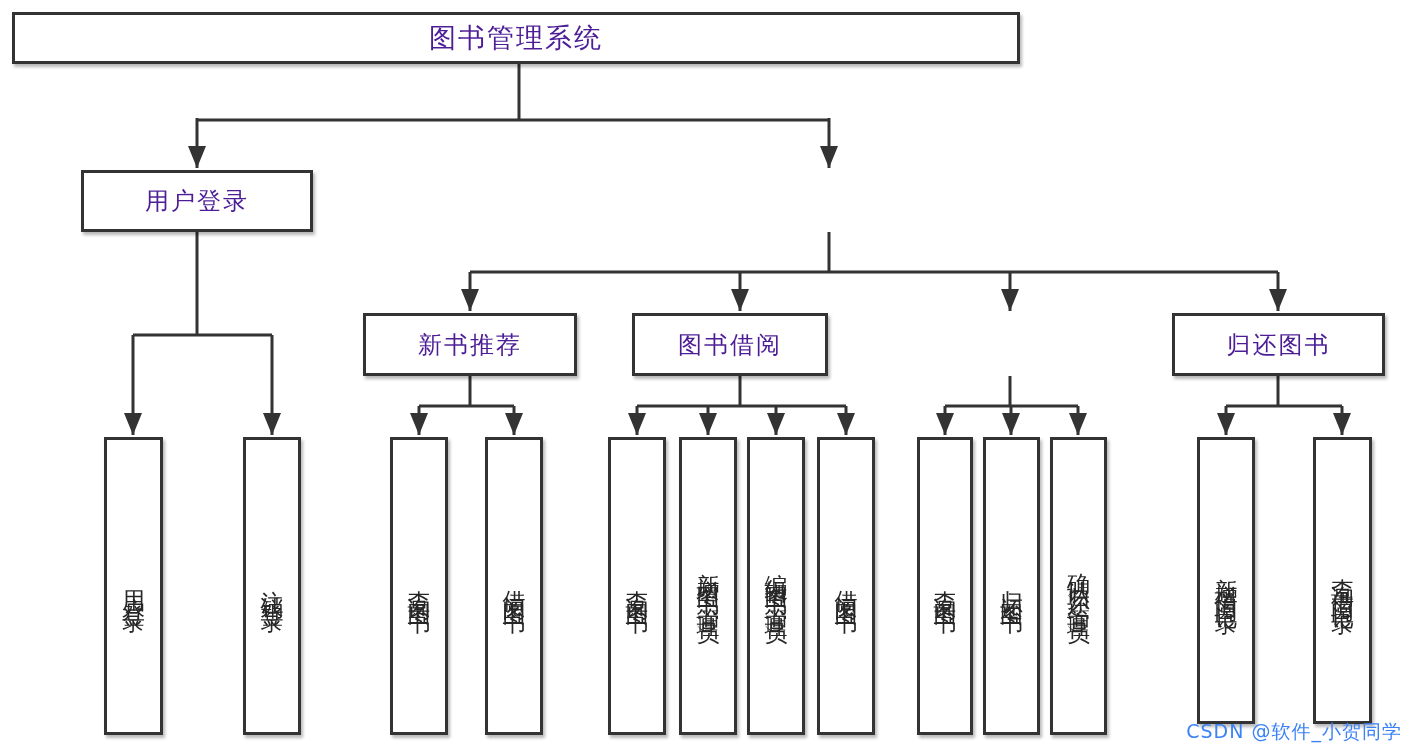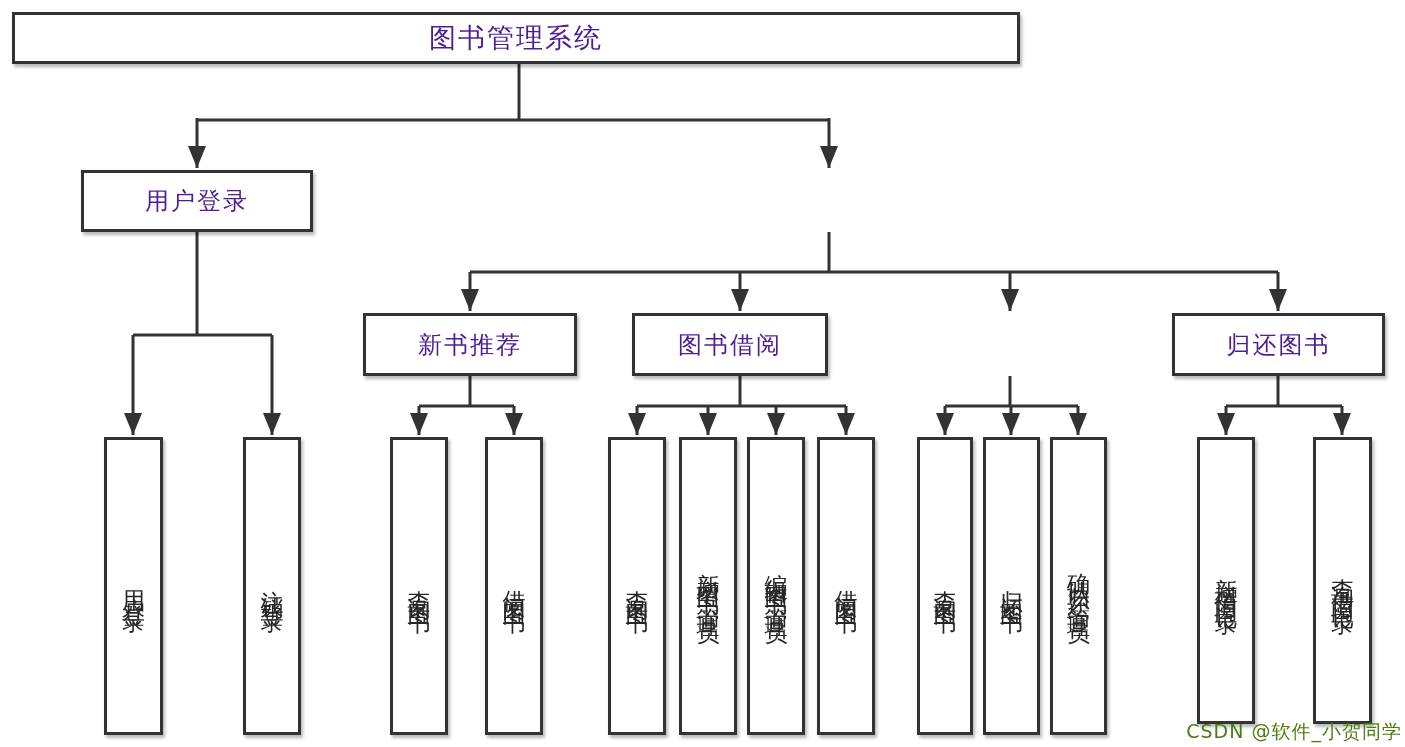--- a/index.html
+++ b/index.html
@@ -41,21 +41,21 @@
     line-height: 1;
     color: #262626;
     white-space: nowrap;
   }
   .watermark {
     position: absolute;
     right: 3px;
     bottom: 2px;
     font-size: 19px;
     letter-spacing: 1px;
-    color: #4d7c0f;
+    color: #3b82f6;
     z-index: 6;
     white-space: nowrap;
   }
 </style>
 </head>
 <body>
 
 <div id="canvas">
 
   <svg id="wires" viewBox="0 0 1405 747" xmlns="http://www.w3.org/2000/svg">

